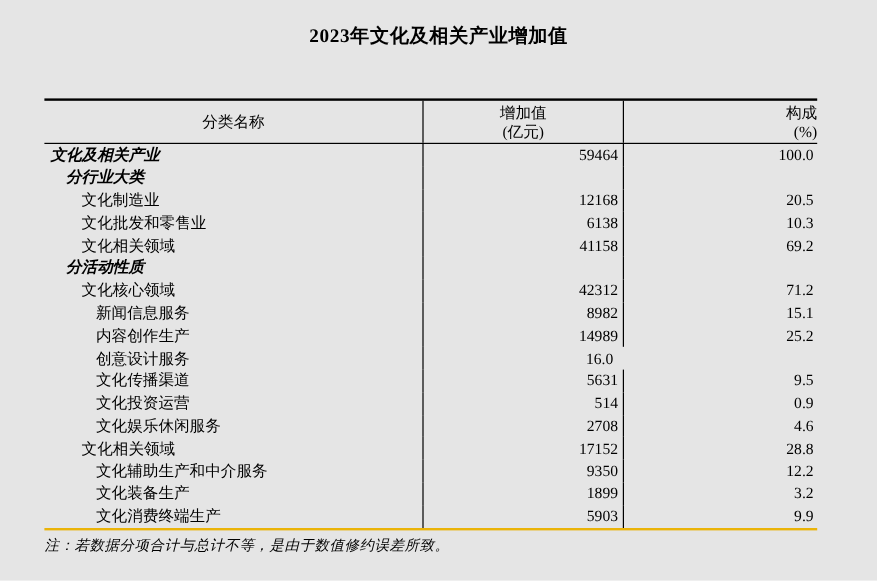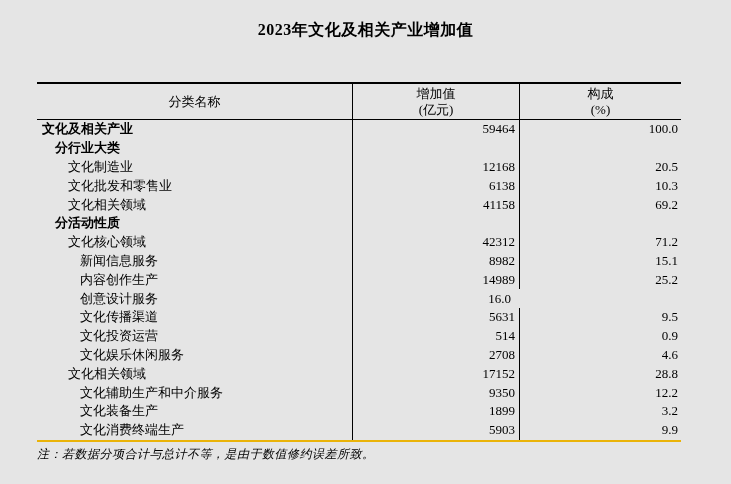--- a/index.html
+++ b/index.html
@@ -46,28 +46,28 @@
     flex-direction: column;
     justify-content: center;
     align-items: center;
     font-size: 13px;
     line-height: 16px;
     box-sizing: border-box;
   }
   .hcell span:empty { display: none; }
   .w1 { width: 315px; }
   .w2 { width: 167px; border-left: 1px solid #000; }
-  .w3 { width: 162px; border-left: 1px solid #000; }
+  .w3 { width: 162px; border-left: 1px solid #000; align-items: flex-end; }
   .tbody { width: 644px; }
   .tr {
     display: flex;
     height: 18.8px;
     font-size: 13px;
   }
-  .tr.bold .lbl { font-weight: bold; }
+  .tr.bold .lbl { font-weight: bold; font-style: italic; }
   .bcell {
     display: flex;
     align-items: center;
     box-sizing: border-box;
     overflow: hidden;
     white-space: nowrap;
   }
   .bcell.w1 { justify-content: flex-start; }
   .bcell.w2 { justify-content: flex-end; padding-right: 4px; }
   .bcell.w3 { justify-content: flex-end; padding-right: 3px; }

